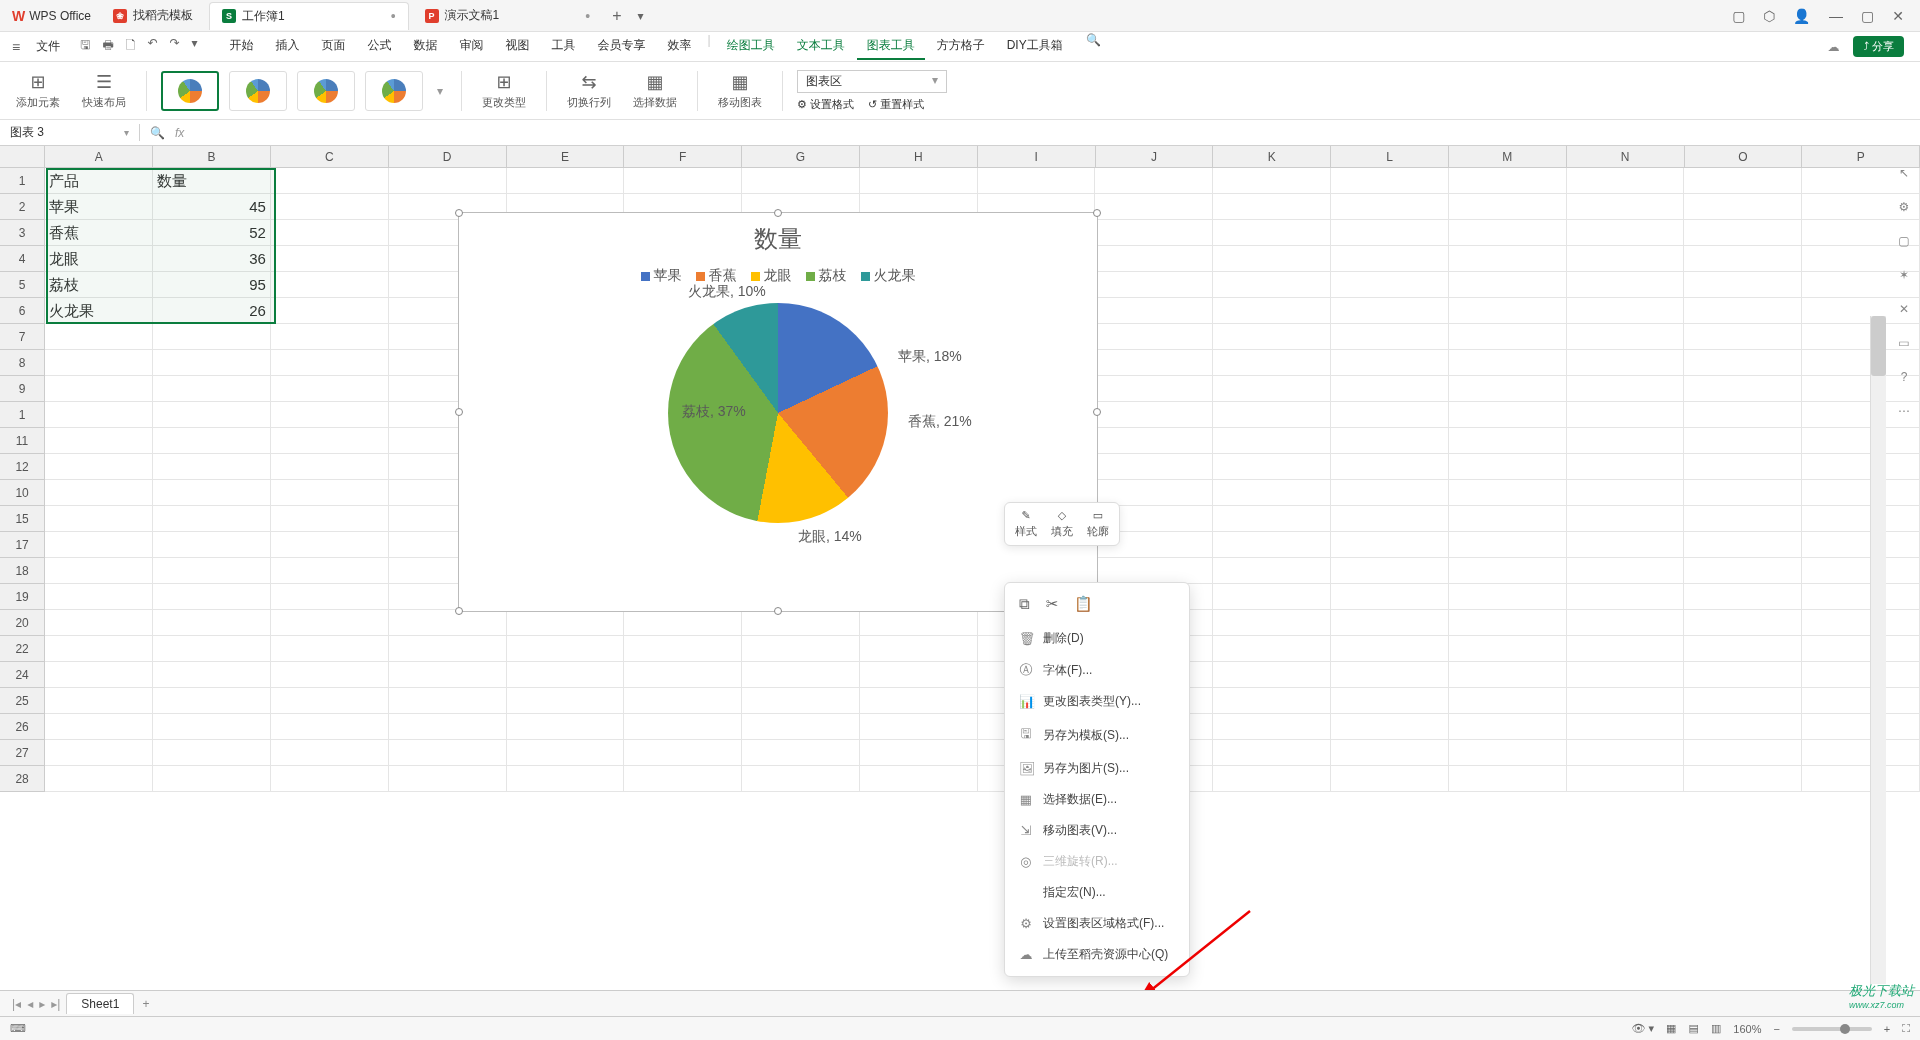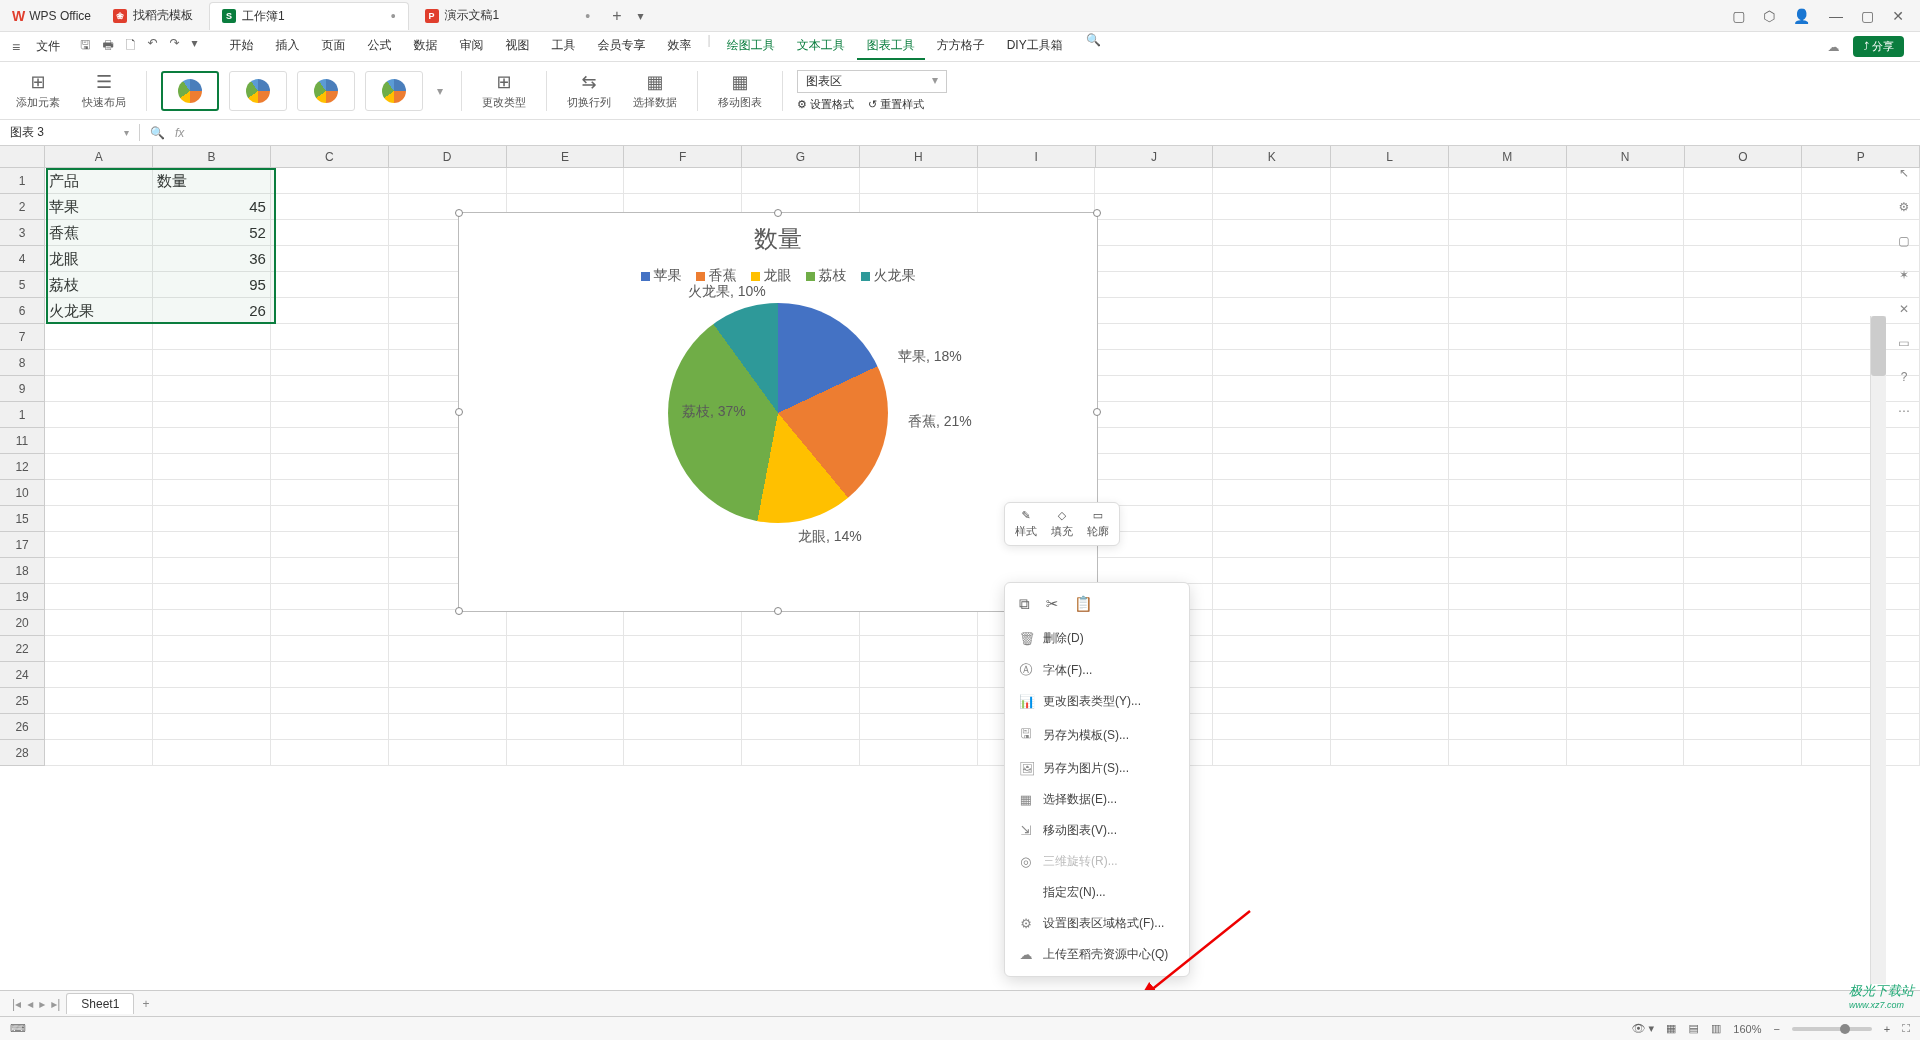--- a/index.html
+++ b/index.html
@@ -651,20 +651,39 @@
         <div class="cell" style="width:120px"></div>
         <div class="cell" style="width:120px"></div>
         <div class="cell" style="width:120px"></div>
         <div class="cell" style="width:120px"></div>
         <div class="cell" style="width:120px"></div>
         <div class="cell" style="width:120px"></div>
         <div class="cell" style="width:120px"></div>
       </div>
       <div class="row">
         <div class="row-h">26</div>
+        <div class="cell" style="width:110px"></div>
+        <div class="cell" style="width:120px"></div>
+        <div class="cell" style="width:120px"></div>
+        <div class="cell" style="width:120px"></div>
+        <div class="cell" style="width:120px"></div>
+        <div class="cell" style="width:120px"></div>
+        <div class="cell" style="width:120px"></div>
+        <div class="cell" style="width:120px"></div>
+        <div class="cell" style="width:120px"></div>
+        <div class="cell" style="width:120px"></div>
+        <div class="cell" style="width:120px"></div>
+        <div class="cell" style="width:120px"></div>
+        <div class="cell" style="width:120px"></div>
+        <div class="cell" style="width:120px"></div>
+        <div class="cell" style="width:120px"></div>
+        <div class="cell" style="width:120px"></div>
+      </div>
+      <div class="row">
+        <div class="row-h">27</div>
         <div class="cell" style="width:110px"></div>
         <div class="cell" style="width:120px"></div>
         <div class="cell" style="width:120px"></div>
         <div class="cell" style="width:120px"></div>
         <div class="cell" style="width:120px"></div>
         <div class="cell" style="width:120px"></div>
         <div class="cell" style="width:120px"></div>
         <div class="cell" style="width:120px"></div>
         <div class="cell" style="width:120px"></div>
         <div class="cell" style="width:120px"></div>

